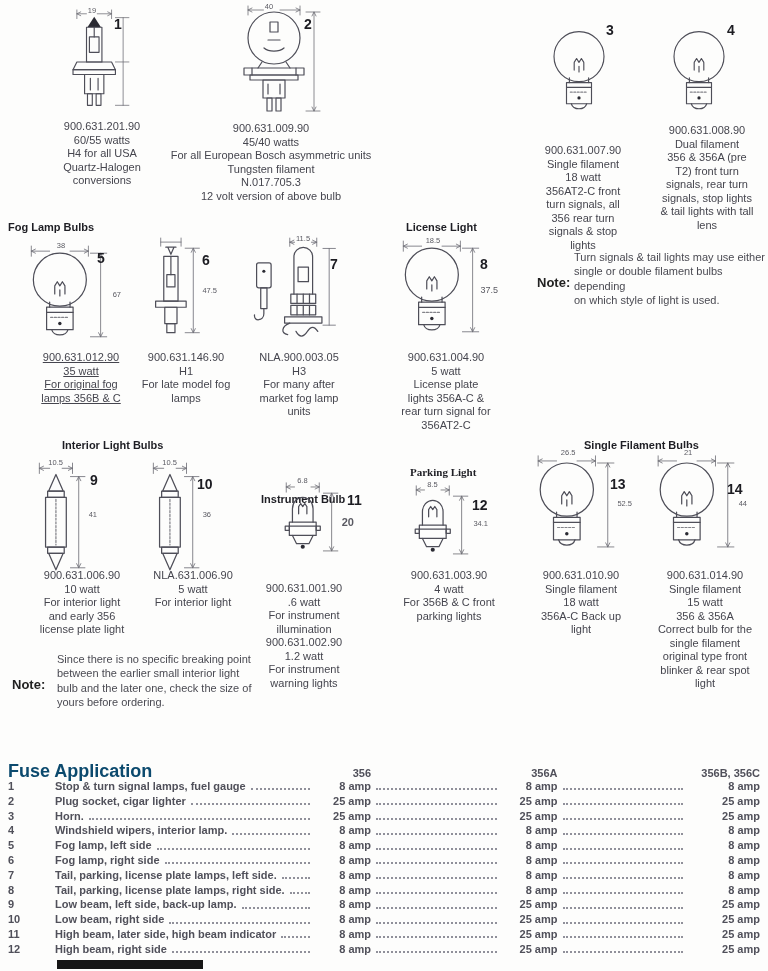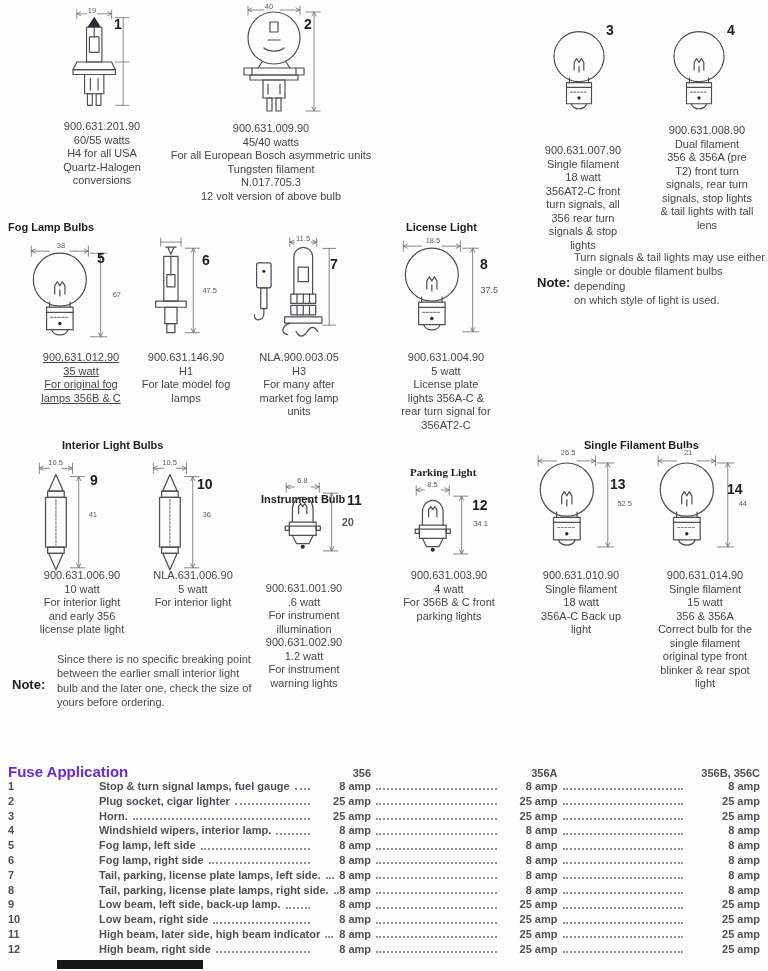--- a/index.html
+++ b/index.html
@@ -20,24 +20,24 @@
   .sec-hdr{position:absolute;font-weight:bold;font-size:11px;color:#1e1e24;}
   .note{position:absolute;font-size:11px;line-height:1.3;color:#4a4a52;white-space:pre-line;}
   .note-label{position:absolute;font-weight:bold;font-size:13px;color:#222;margin-top:24px;}
   
   #fuse{position:absolute;left:8px;top:764px;width:752px;font-size:11px;
         font-weight:bold;color:#50505a;}
   .frow{display:flex;align-items:baseline;line-height:14.8px;height:14.8px;}
   .fhead{line-height:15px;height:15px;}
   .c-num{flex:0 0 47px;}
   .c-lab{flex:0 0 260px;display:flex;align-items:baseline;min-width:0;}
-  .c-lab .lt{white-space:nowrap;margin-left:44px;}
+  .c-lab .lt{white-space:nowrap;}
   .c-v{flex:0 0 56px;text-align:right;white-space:nowrap;}
   .c-v3{flex:0 0 72px;text-align:right;white-space:nowrap;}
-  .c-title{flex:0 0 307px;font-size:15px;color:#6d28d9;}
+  .c-title{flex:0 0 307px;font-size:18px;color:#0c4a6e;}
   .dots{flex:1 1 auto;margin:0 5px;border-bottom:2px dotted #90909a;
         align-self:center;height:2px;position:relative;top:2px;min-width:8px;}
   .sp{flex:1 1 auto;}
   #scan-bar{position:absolute;left:57px;top:960px;width:146px;height:9px;background:#161616;}
 </style>
 </head>
 <body>
 
 <svg width="0" height="0" style="position:absolute" aria-hidden="true">
   <defs>

